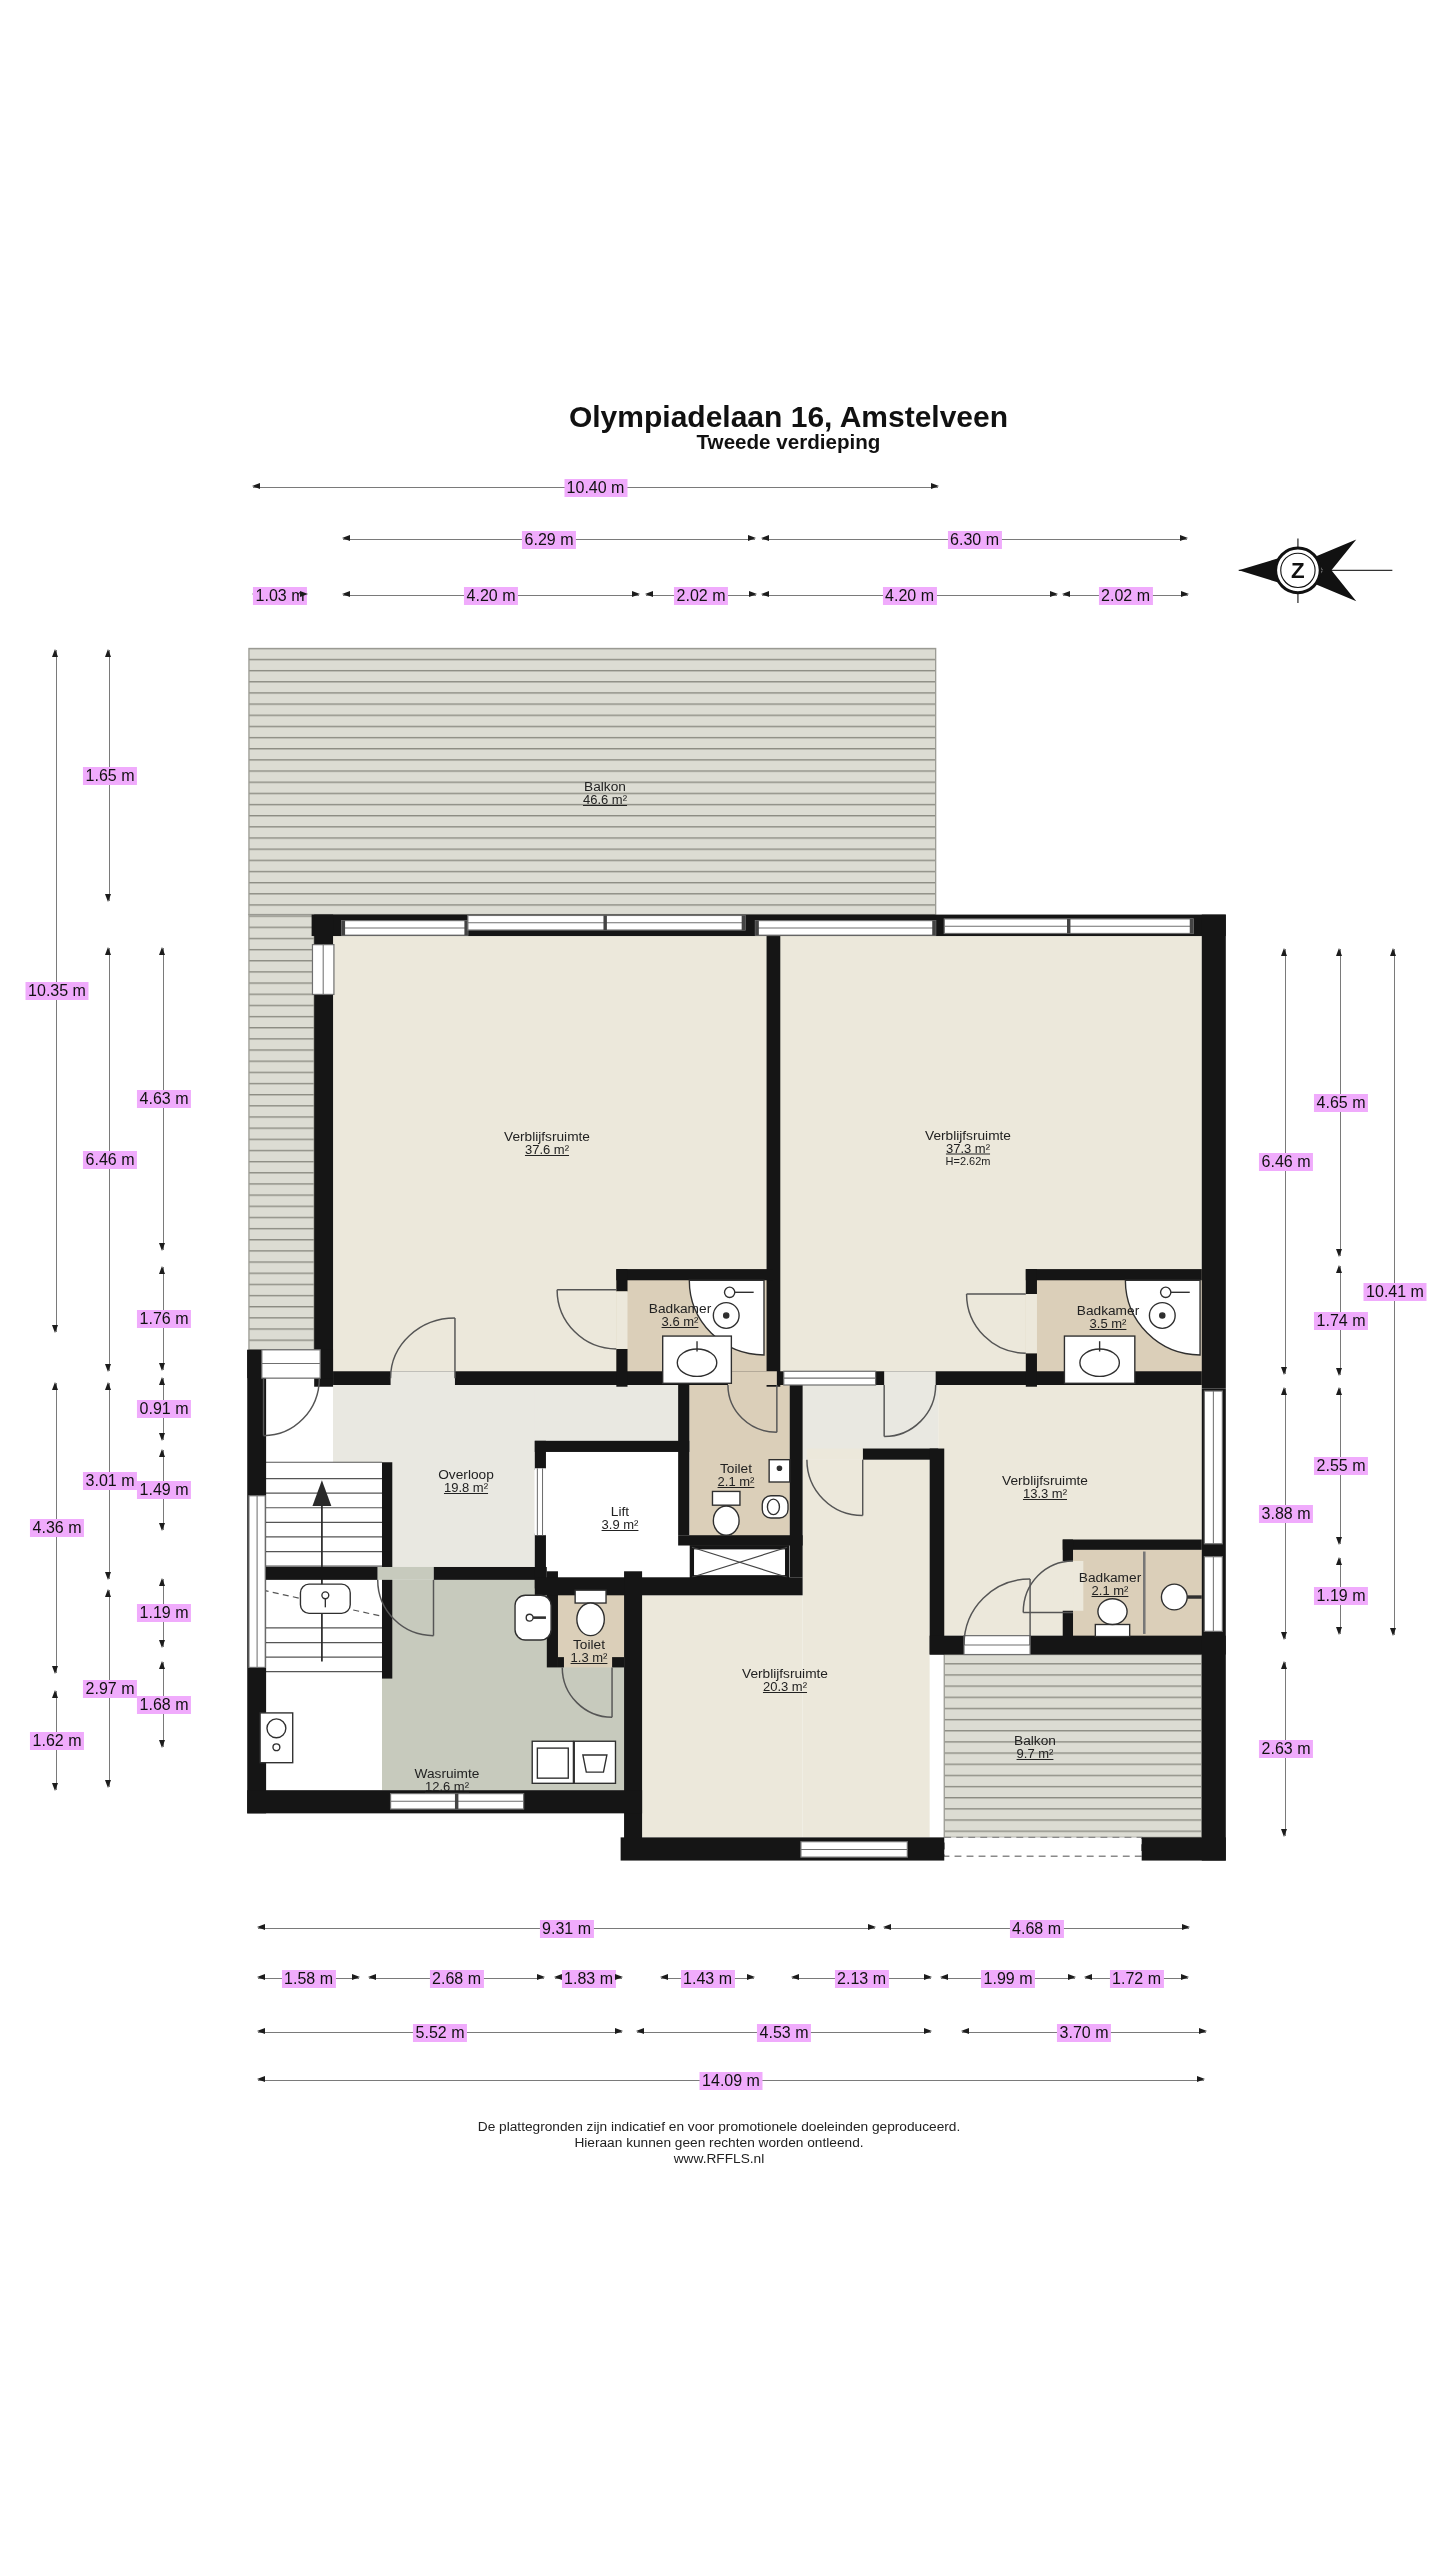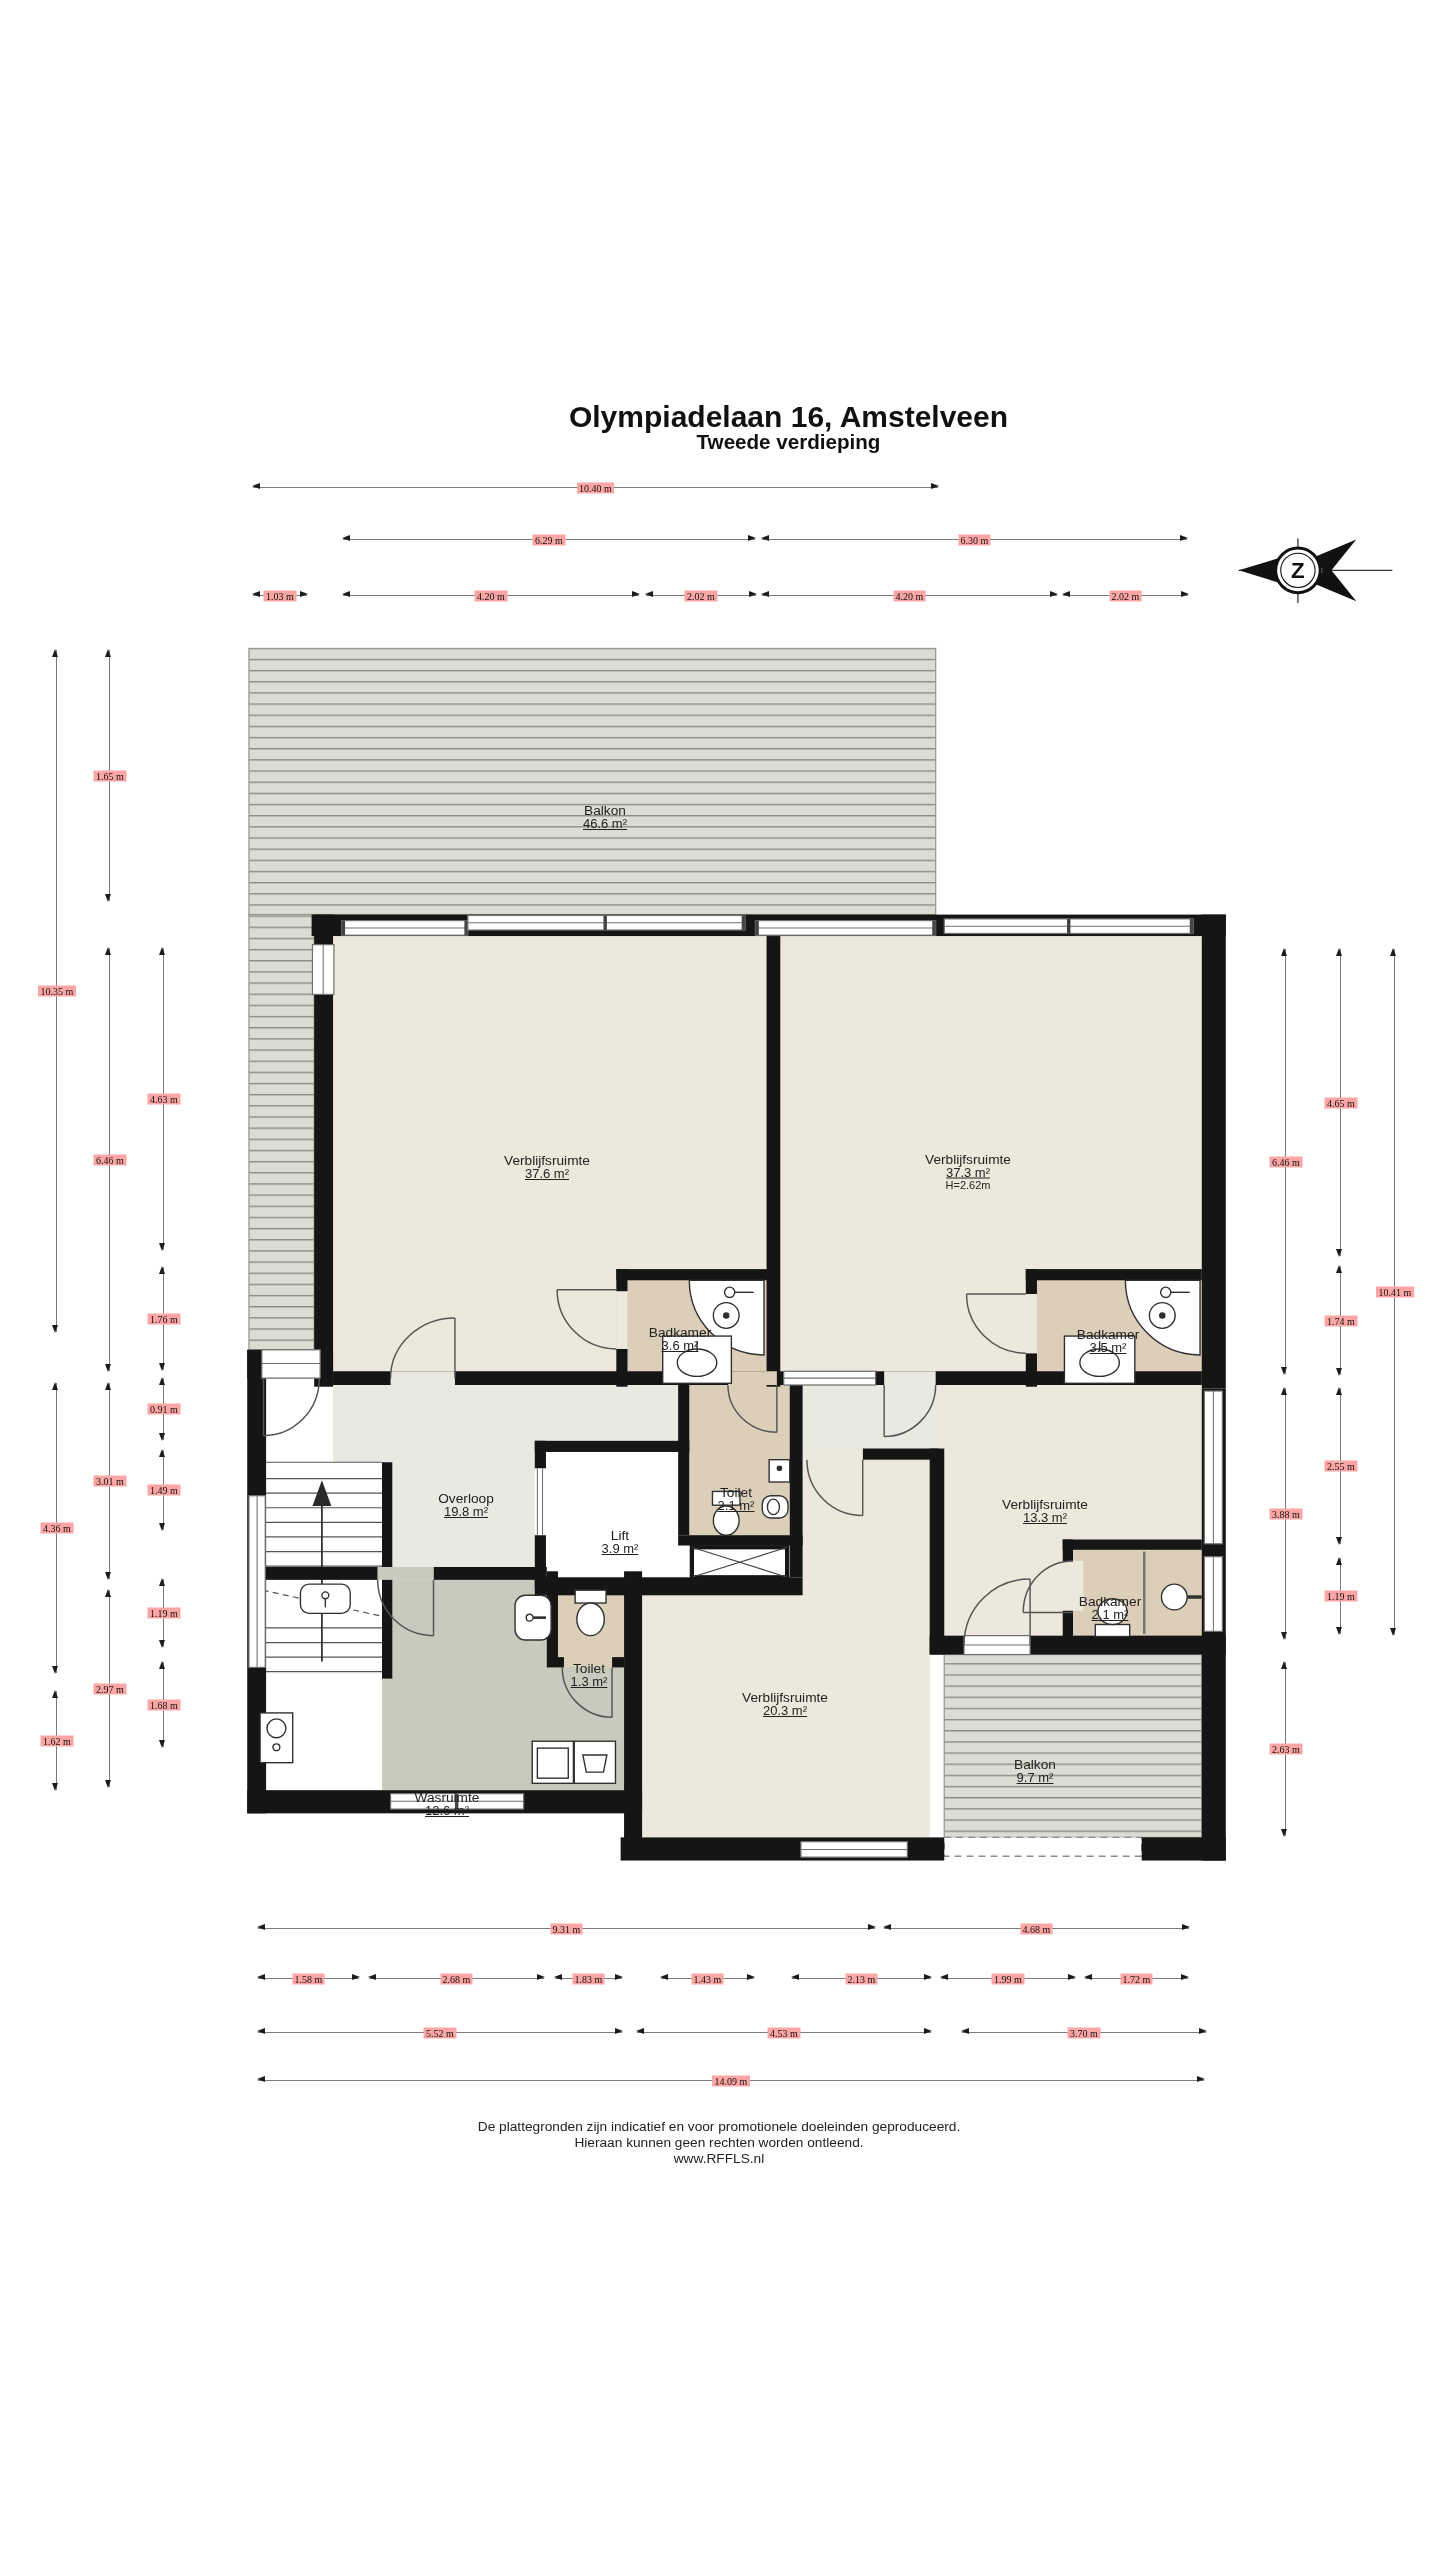--- a/index.html
+++ b/index.html
@@ -3,36 +3,36 @@
 <meta charset="utf-8">
 <style>
   html,body{margin:0;padding:0;background:#fff;}
   #canvas{position:relative;width:1449px;height:2576px;background:#fff;overflow:hidden;
           font-family:"Liberation Sans","DejaVu Sans",sans-serif;color:#111;}
   #plan-svg{position:absolute;left:0;top:0;}
   .title{position:absolute;left:488px;top:404px;width:601px;text-align:center;}
   .title .t1{font-size:30px;font-weight:bold;line-height:26px;}
   .title .t2{font-size:20.6px;font-weight:bold;line-height:24px;}
   .room-label{position:absolute;transform:translate(-50%,-50%);text-align:center;
-              font-size:13.7px;line-height:13px;color:#222;white-space:nowrap;margin-top:24px;}
+              font-size:13.7px;line-height:13px;color:#222;white-space:nowrap;}
   .room-label .sub{font-size:13px;text-decoration:underline;}
   .room-label .ceil{font-size:11px;}
   .hdim,.vdim{position:absolute;}
   .hdim{height:0;border-top:1.4px solid #7a7a7a;}
   .hdim:before,.hdim:after{content:"";position:absolute;top:-4.6px;width:0;height:0;
      border-top:3.9px solid transparent;border-bottom:3.9px solid transparent;}
   .hdim:before{left:-0.9px;border-right:8.6px solid #1c1c1c;}
   .hdim:after{right:-0.9px;border-left:8.6px solid #1c1c1c;}
   .vdim{width:0;border-left:1.4px solid #7a7a7a;}
   .vdim:before,.vdim:after{content:"";position:absolute;left:-4.6px;width:0;height:0;
      border-left:3.9px solid transparent;border-right:3.9px solid transparent;}
   .vdim:before{top:-0.9px;border-bottom:8.6px solid #1c1c1c;}
   .vdim:after{bottom:-0.9px;border-top:8.6px solid #1c1c1c;}
   .dlab{position:absolute;left:50%;top:50%;transform:translate(-50%,-50%);
-        background:#fca5a5;padding:0 2.6px;font-size:10px;color:#111;white-space:nowrap;font-family:Liberation Serif, serif;}
+        background:#f0abfc;padding:0 2.6px;font-size:16px;color:#111;white-space:nowrap;}
   .footer{position:absolute;left:204px;top:2119px;width:1030px;text-align:center;
           font-size:13.7px;line-height:16px;color:#222;}
 </style>
 </head>
 <body>
 
 <div id="canvas">
 
 <svg id="plan-svg" width="1449" height="2576" viewBox="0 0 1688 3000">
   <defs>

